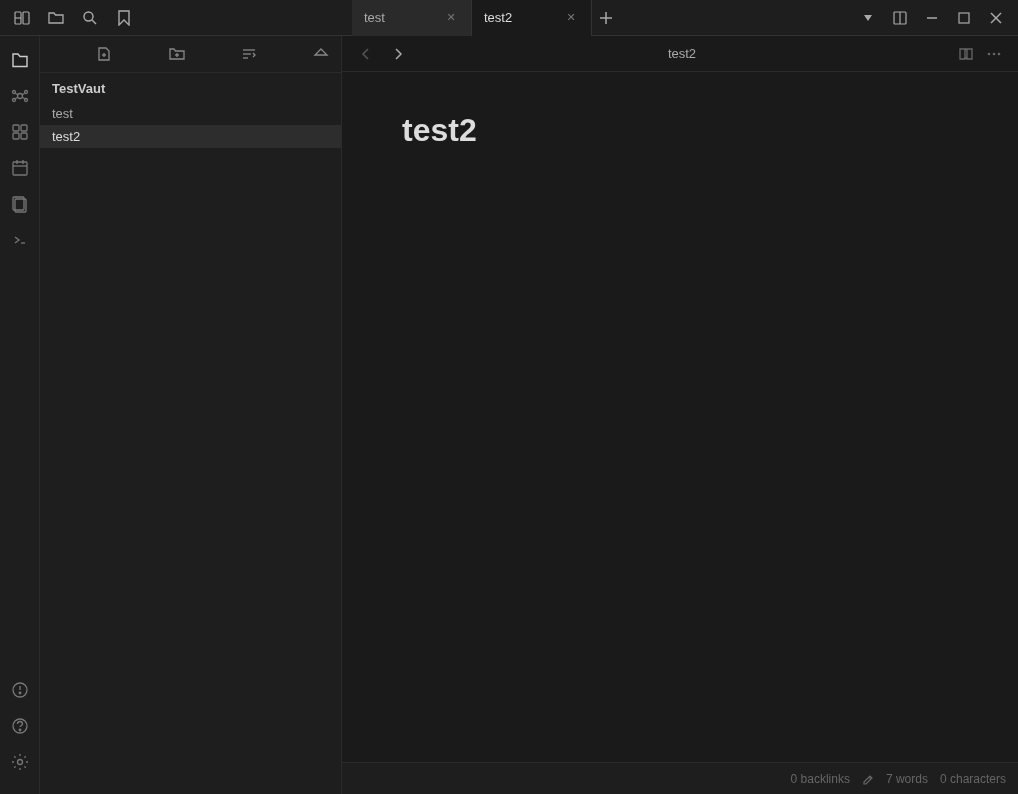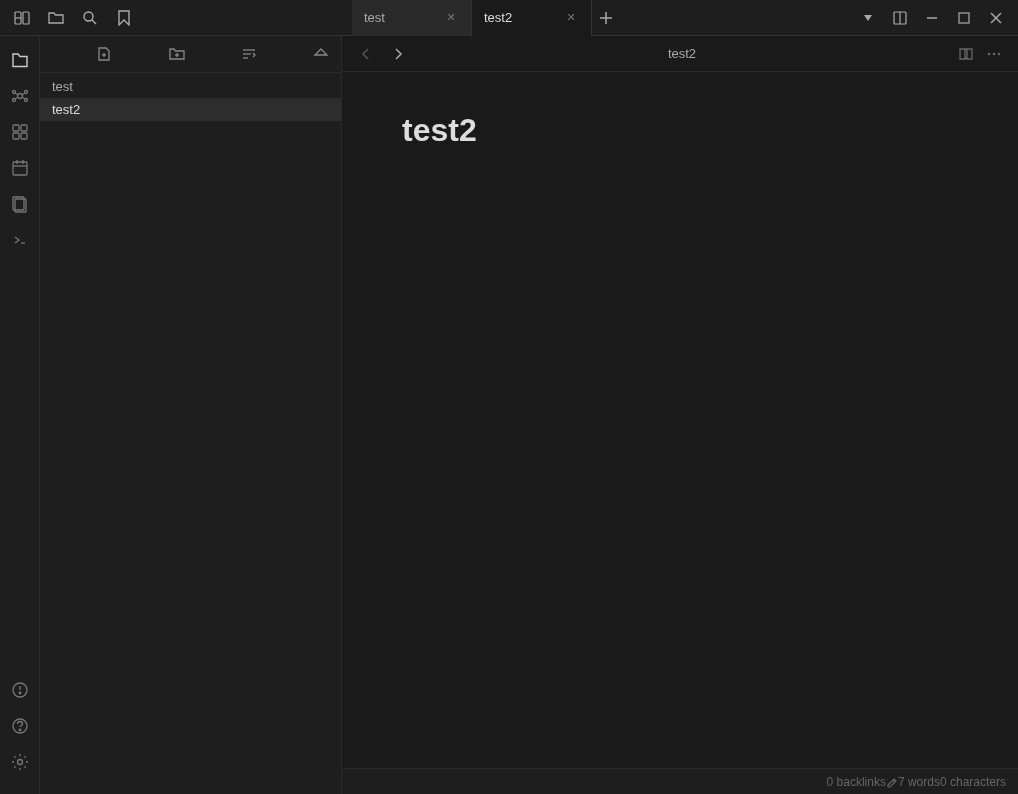--- a/index.html
+++ b/index.html
@@ -253,27 +253,28 @@
     }
     .doc-heading {
       font-size: 32px;
       font-weight: 700;
       color: #ddd;
       margin-bottom: 16px;
     }
 
     
     .status-bar {
-      height: 26px;
+      height: 32px;
       background: #1e1e1e;
       border-top: 1px solid #2a2a2a;
       display: flex;
       align-items: center;
       justify-content: flex-end;
       padding: 0 12px;
+      gap: 12px;
       font-size: 12px;
       color: #666;
       flex-shrink: 0;
     }
     .status-item {
       display: flex;
       align-items: center;
       gap: 4px;
     }
   </style>
@@ -452,20 +453,21 @@
           <line x1="2" y1="12" x2="7" y2="12"></line>
           <polyline points="12,7 14,9 12,11"></polyline>
         </svg>
       </div>
       <div class="toolbar-icon">
         <svg width="16" height="16" viewBox="0 0 16 16" fill="none" stroke="currentColor" stroke-width="1.3">
           <polygon points="8,3 14,9 8,9 2,9"></polygon>
         </svg>
       </div>
     </div>
+    <div class="vault-title">TestVaut</div>
     <div class="file-list">
       <div class="file-item">
         <span>test</span>
       </div>
       <div class="file-item active">
         <span>test2</span>
       </div>
     </div>
   </div>
 

